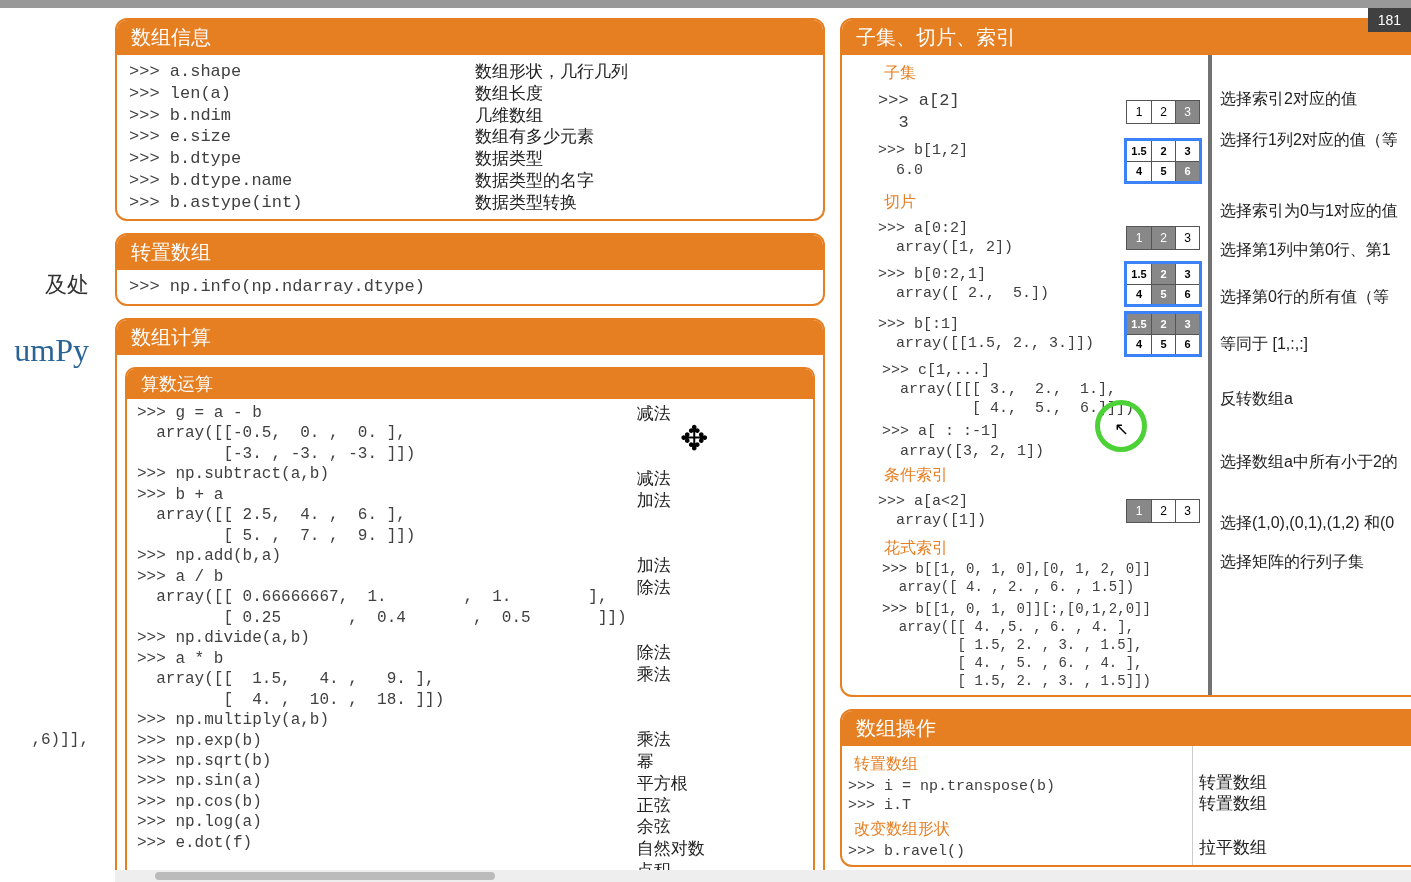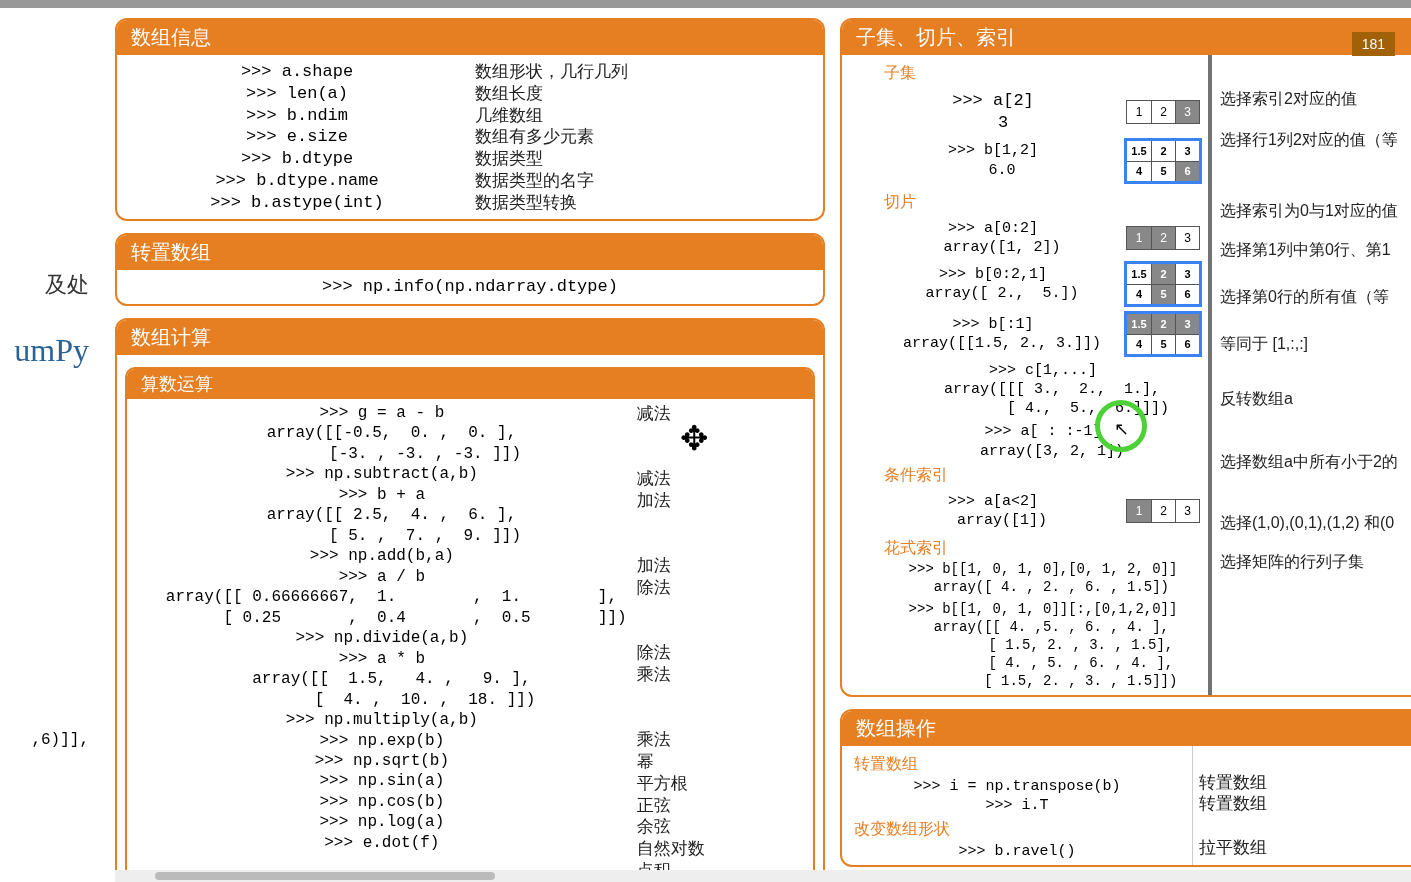--- a/index.html
+++ b/index.html
@@ -6,22 +6,22 @@
   body {
     font-family: sans-serif;
     background: #fff;
     width: 1411px;
     height: 882px;
     overflow: hidden;
     position: relative;
   }
   .topbar { position:absolute; top:0; left:0; right:0; height:8px; background:#999; }
   .page-counter {
-    position:absolute; top:8px; right:16px; background:#a16207; color:#fff;
-    padding:4px 10px; font-size:14px; z-index:100;margin-top:24px;
+    position:absolute; top:8px; right:0; background:#404040; color:#fff;
+    padding:4px 10px; font-size:14px; z-index:100;
   }
   .move-cursor {
     position:absolute; left:680px; top:418px; font-size:34px; color:#000;
     z-index:50; pointer-events:none;
   }
   .green-circle {
     position:absolute; left:1095px; top:400px; width:52px; height:52px;
     border:5px solid #4cd137; border-radius:50%; z-index:50; pointer-events:none;
   }
   .arrow-cursor {
@@ -53,21 +53,21 @@
     border:2px solid #e67e22; border-radius:10px; margin:8px 4px; overflow:hidden;
   }
   .subcard-header {
     background:#e67e22; color:#fff; font-size:18px; padding:3px 14px;
   }
   .subcard-body { padding:4px 10px; }
   .table2 { display:flex; gap:10px; }
   .col { flex:1; }
   .code {
     font-family:"Courier New",monospace; font-size:17px; line-height:1.28;
-    white-space:pre; color:#000000;text-align:center;
+    white-space:pre; color:#404040;
   }
   .desc { font-size:17px; color:#222; line-height:1.28; }
   .sub-label { color:#e67e22; font-size:16px; padding:4px 0 2px 6px; font-weight:500;}
   
   .grid1 { display:flex; border:1px solid #555; }
   .grid1 .c { width:24px; height:22px; display:flex; align-items:center; justify-content:center;
     font-size:12px; border-left:1px solid #555; background:#fff;}
   .grid1 .c:first-child{border-left:0;}
   .grid1 .c.sel { background:#888; color:#fff; }
   .grid2 { border:3px solid #3b82f6; display:inline-block;font-weight:bold; }

